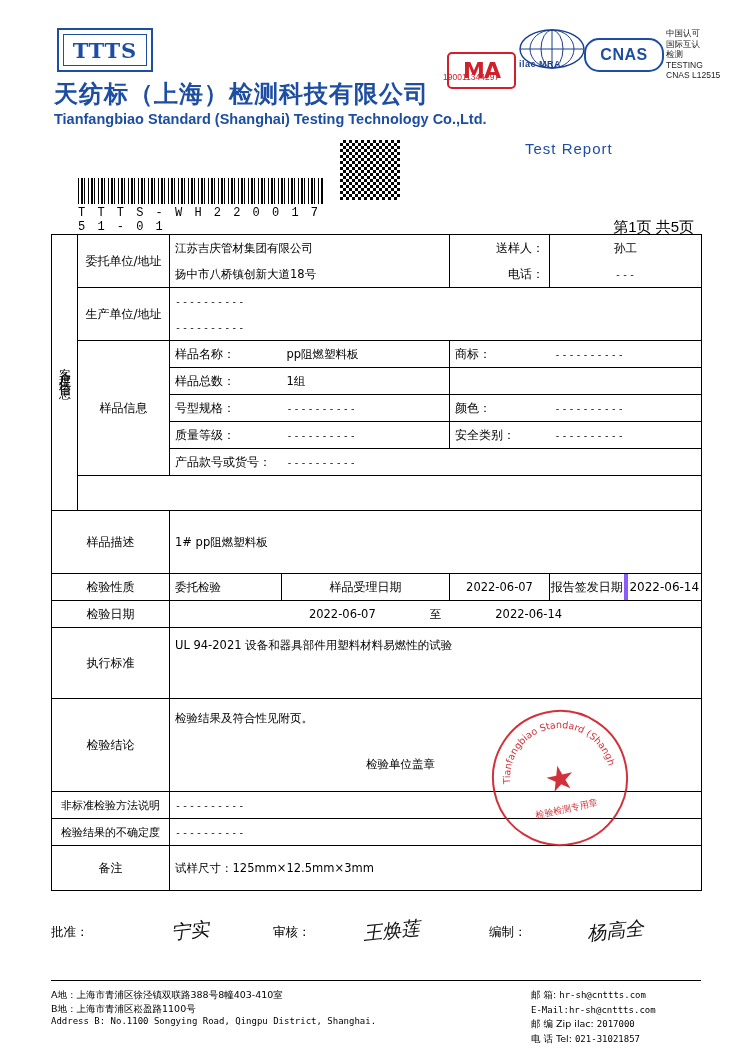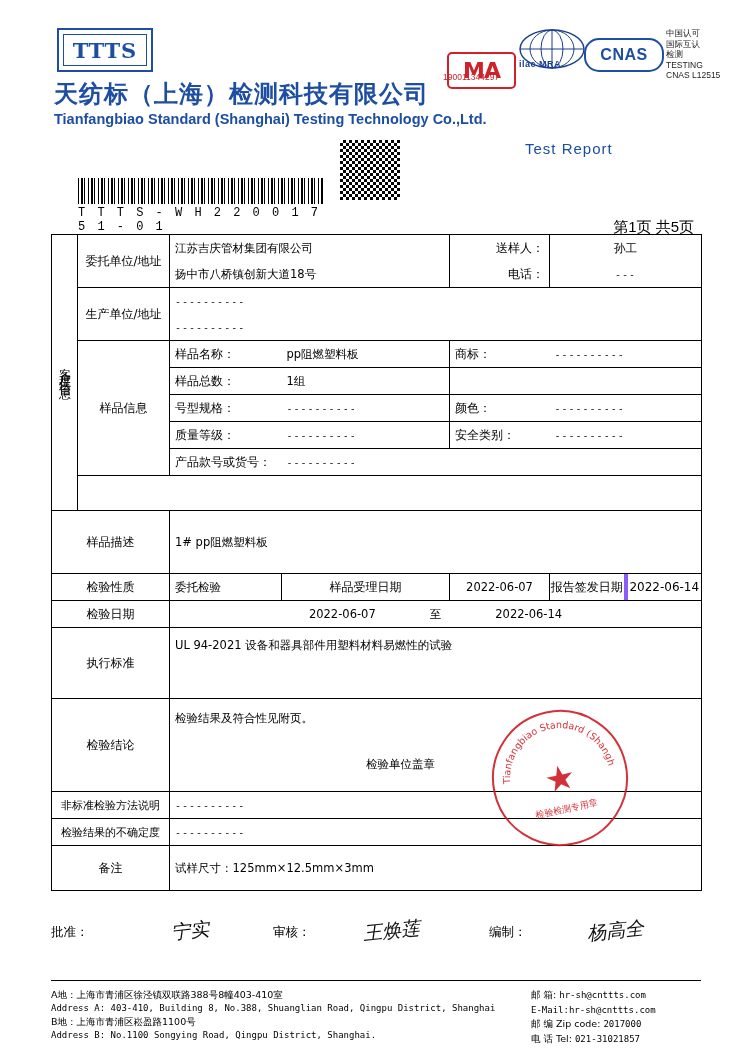--- a/index.html
+++ b/index.html
@@ -507,34 +507,33 @@
     <div class="sig-mark" style="left:312px; top:0px;">王焕莲</div>
 
     <div class="sig-label" style="left:438px; top:6px;">编制：</div>
     <div class="sig-mark" style="left:536px; top:0px;">杨高全</div>
   </div>
 
   <div class="footer-line"></div>
   <div class="footer">
     <div class="left">
       <div>A地：上海市青浦区徐泾镇双联路388号8幢403-410室</div>
-      <div class="en">Address A: 403-410, Building 8, No.388, Shuanglian Road, Qingpu District, Shanghai</div>
       <div>B地：上海市青浦区崧盈路1100号</div>
       <div class="en">Address B: No.1100 Songying Road, Qingpu District, Shanghai.</div>
     </div>
     <div class="right">
       <div>
         <span>邮 箱:</span>
         <span class="en">hr-sh@cnttts.com</span>
       </div>
       <div>
         <span class="en">E-Mail:</span><span class="en">hr-sh@cnttts.com</span>
       </div>
       <div>
-        <span>邮 编 Zip code:</span>
+        <span>邮 编 Zip ilac:</span>
         <span class="en">2017000</span>
       </div>
       <div>
         <span>电 话 Tel:</span>
         <span class="en">021-31021857</span>
       </div>
     </div>
   </div>
 
 </div>

